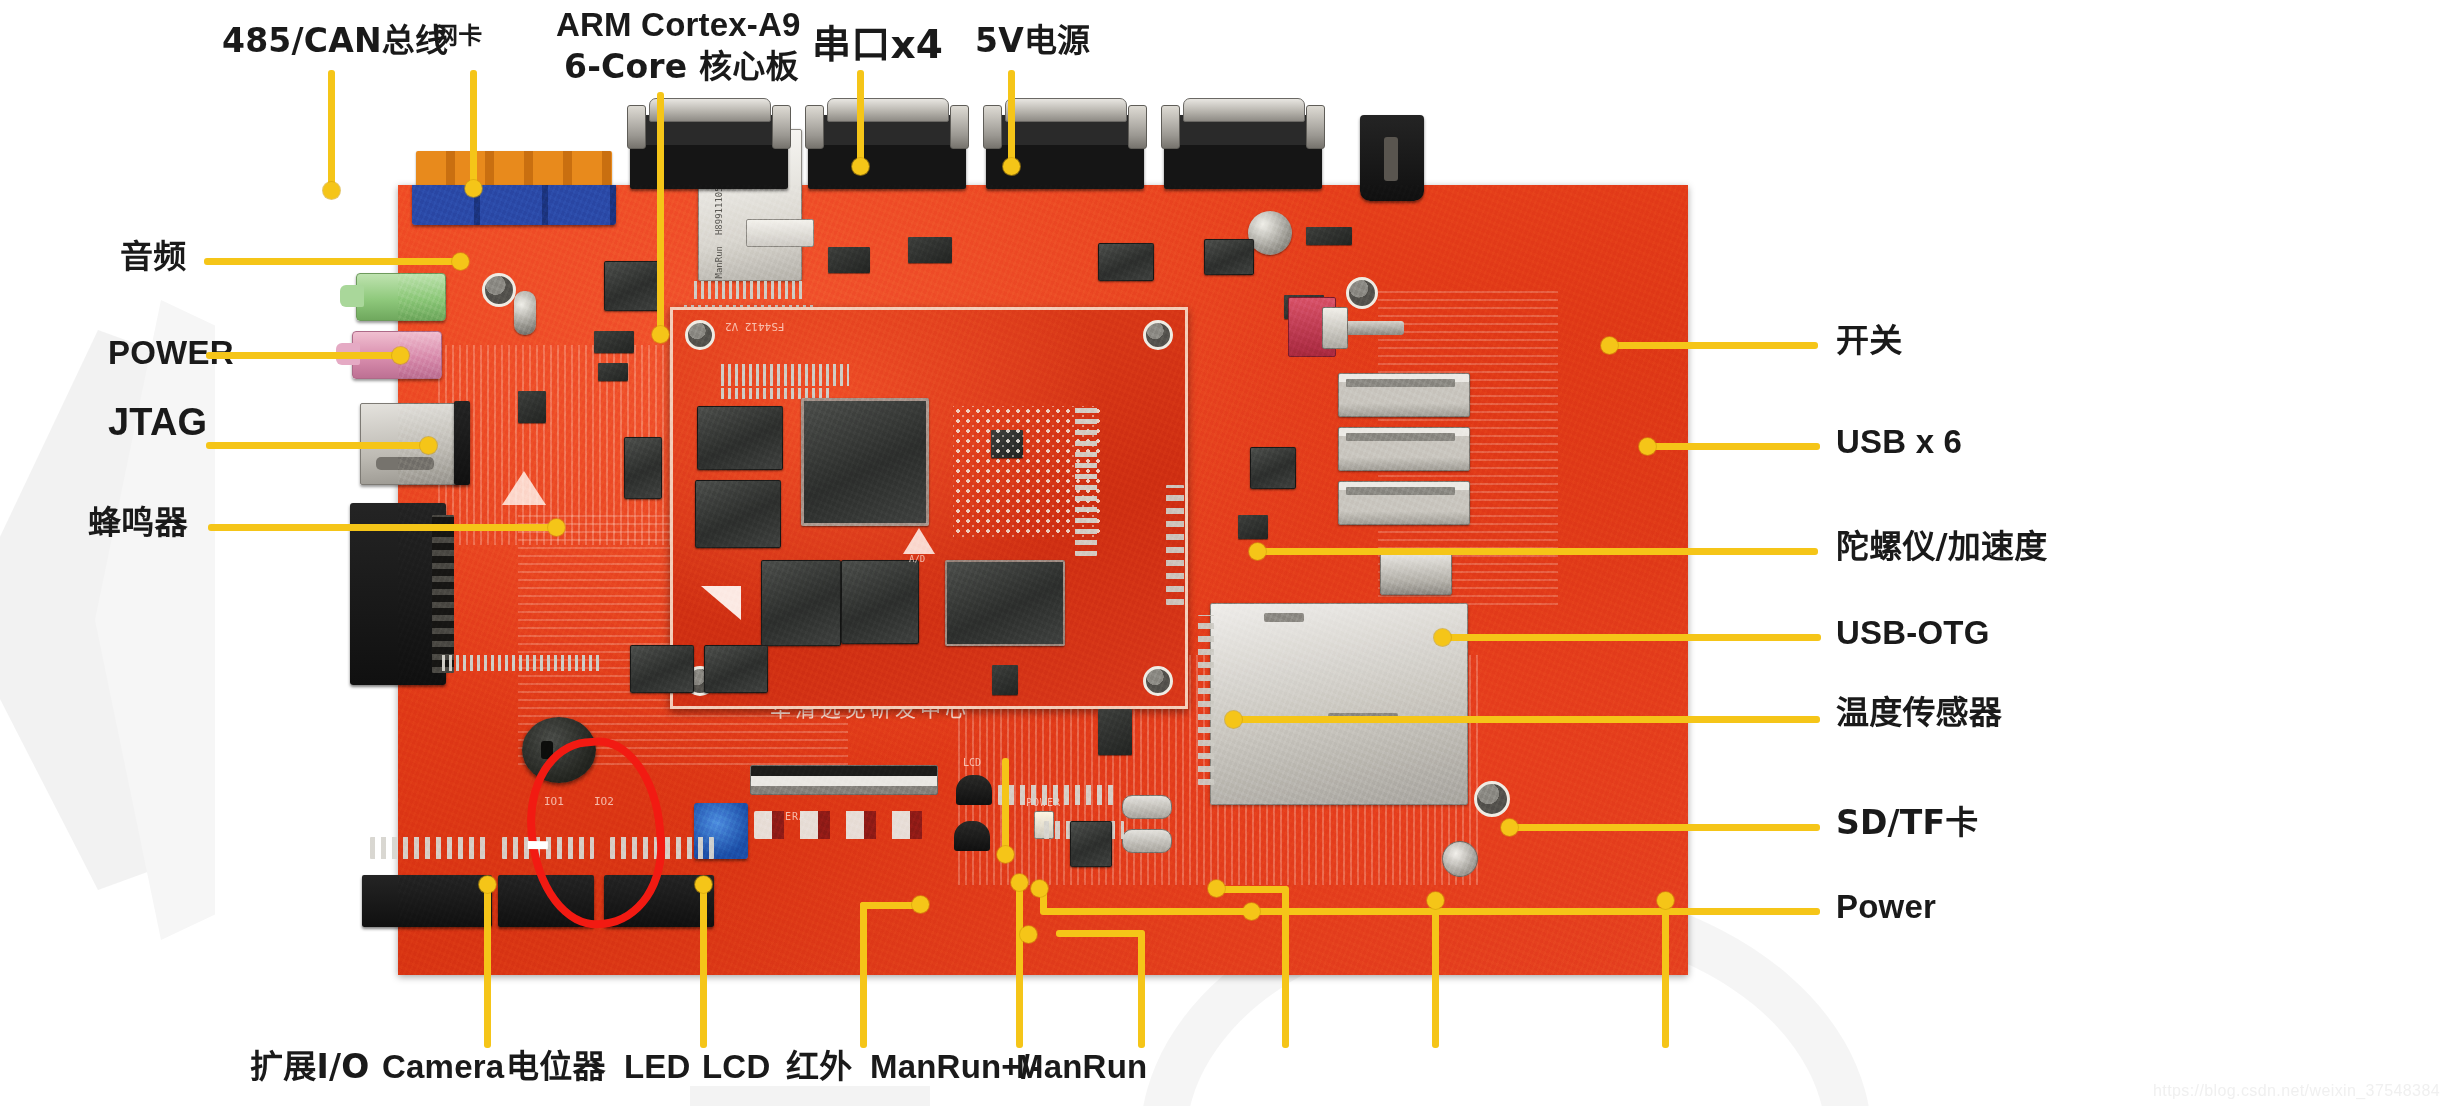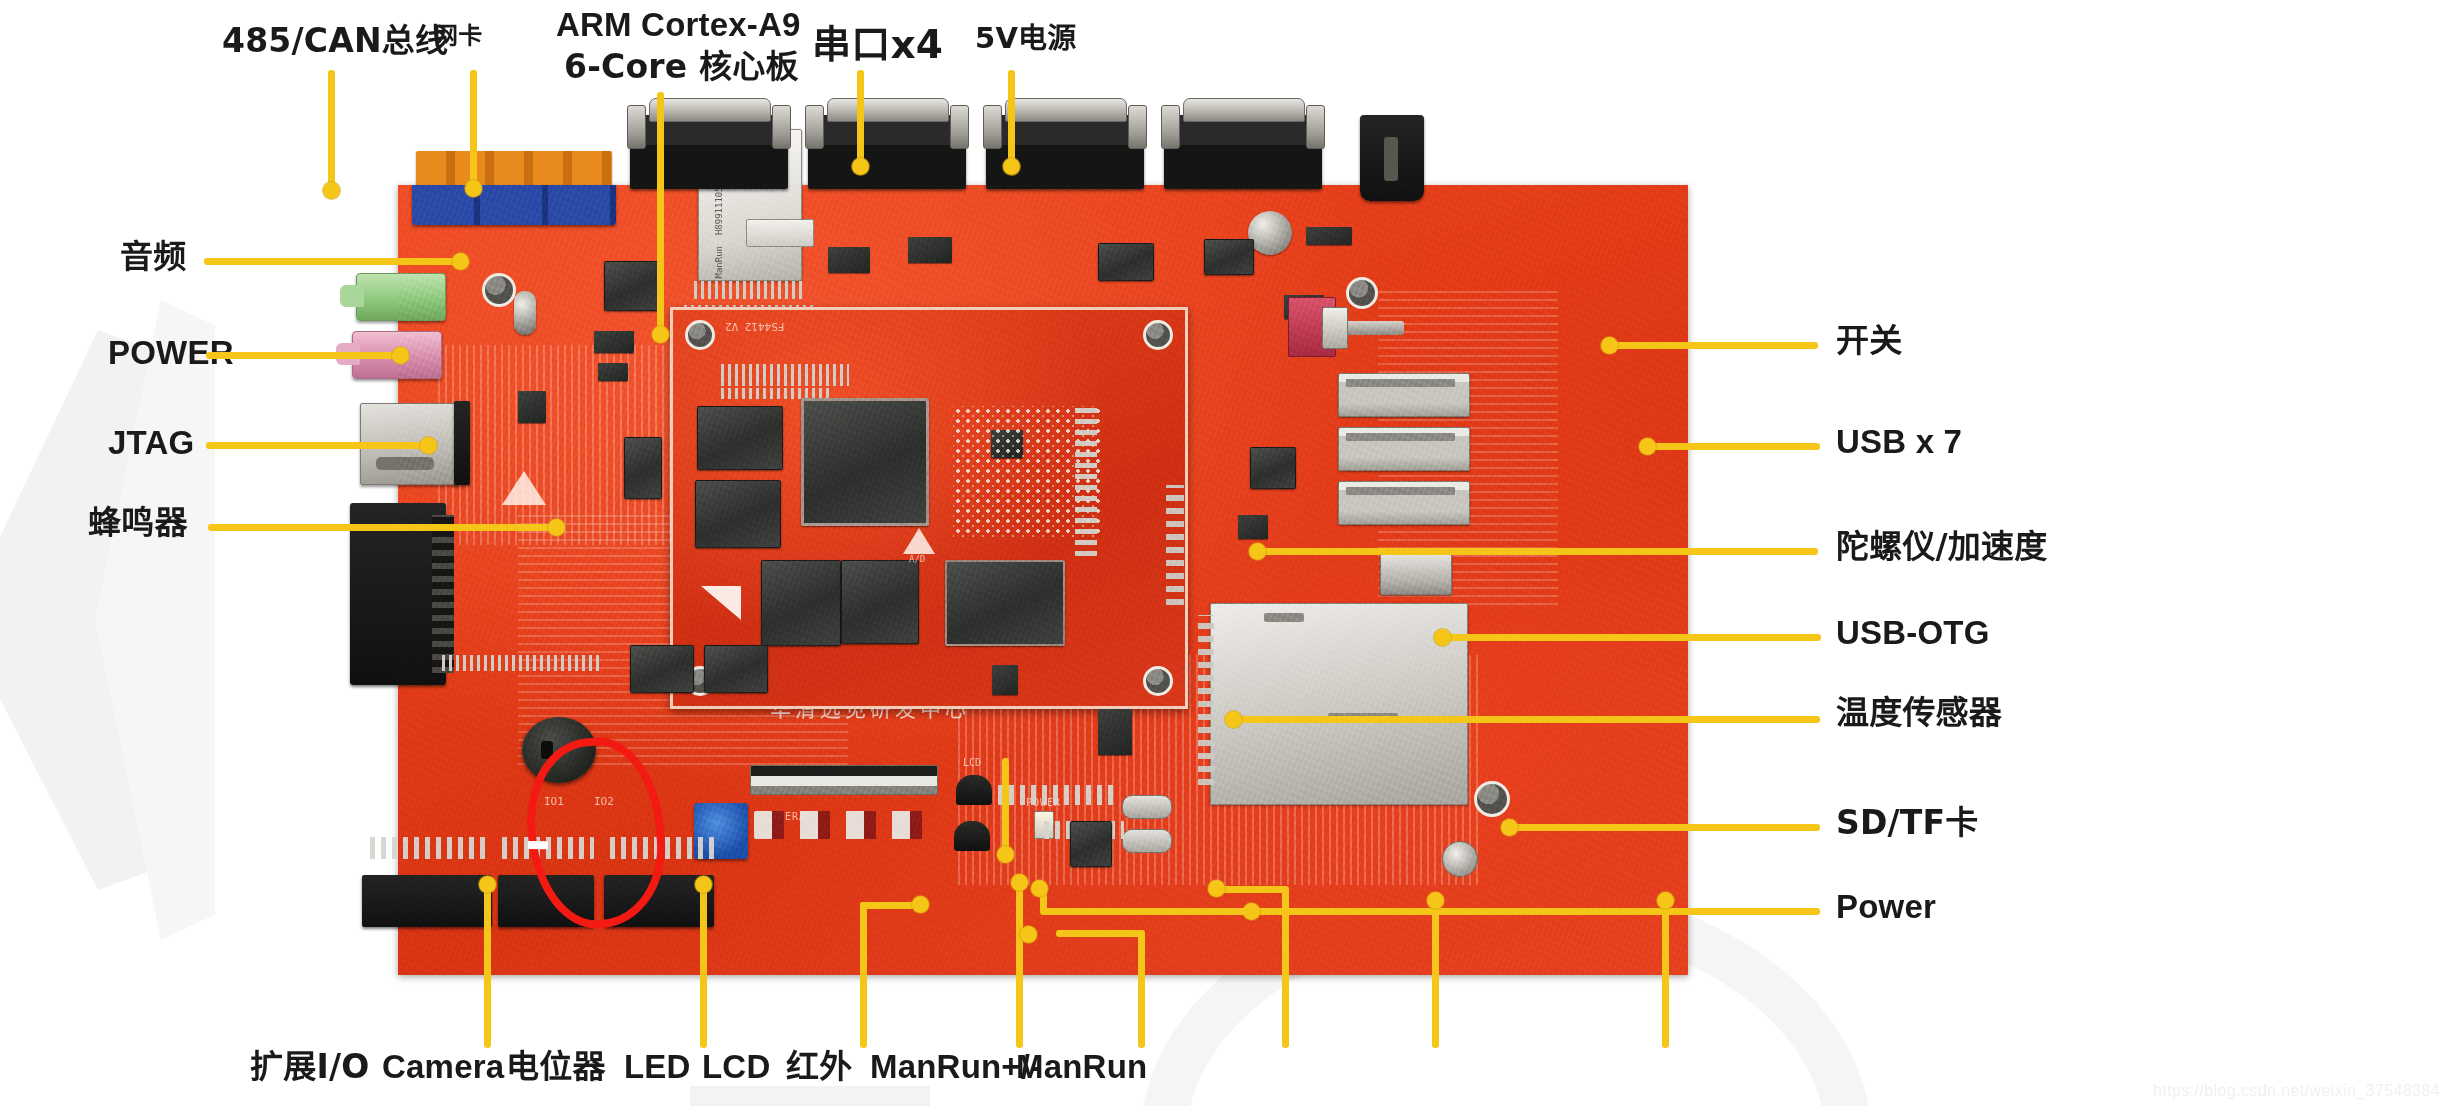--- a/index.html
+++ b/index.html
@@ -433,49 +433,49 @@
 
   <div class="lbl" style="left:556px;top:6px;font-size:33px;">ARM Cortex-A9</div>
   <div class="lbl cn" style="left:564px;top:48px;font-size:33px;">6-Core 核心板</div>
   <div class="lead lead-v" style="left:657px;top:92px;height:244px;"></div>
   <div class="dot" style="left:652px;top:326px;"></div>
 
   <div class="lbl cn" style="left:812px;top:22px;font-size:39px;">串口x4</div>
   <div class="lead lead-v" style="left:857px;top:70px;height:98px;"></div>
   <div class="dot" style="left:852px;top:158px;"></div>
 
-  <div class="lbl cn" style="left:975px;top:22px;font-size:29px;">5V电源</div>
+  <div class="lbl cn" style="left:975px;top:22px;font-size:33px;">5V电源</div>
   <div class="lead lead-v" style="left:1008px;top:70px;height:98px;"></div>
   <div class="dot" style="left:1003px;top:158px;"></div>
 
   <div class="lbl cn" style="left:120px;top:238px;font-size:33px;">音频</div>
   <div class="lead lead-h" style="left:204px;top:258px;width:258px;"></div>
   <div class="dot" style="left:452px;top:253px;"></div>
 
   <div class="lbl" style="left:108px;top:334px;font-size:33px;">POWER</div>
   <div class="lead lead-h" style="left:206px;top:352px;width:196px;"></div>
   <div class="dot" style="left:392px;top:347px;"></div>
 
-  <div class="lbl" style="left:108px;top:424px;font-size:33px;">JTAG</div>
+  <div class="lbl" style="left:108px;top:400px;font-size:38px;">JTAG</div>
   <div class="lead lead-h" style="left:206px;top:442px;width:224px;"></div>
   <div class="dot" style="left:420px;top:437px;"></div>
 
   <div class="lbl cn" style="left:88px;top:504px;font-size:33px;">蜂鸣器</div>
   <div class="lead lead-h" style="left:208px;top:524px;width:352px;"></div>
   <div class="dot" style="left:548px;top:519px;"></div>
 
   <div class="redring" style="left:528px;top:738px;width:136px;height:190px;"></div>
 
   <div class="lead lead-h" style="left:1610px;top:342px;width:208px;"></div>
   <div class="dot" style="left:1601px;top:337px;"></div>
   <div class="lbl cn" style="left:1836px;top:322px;font-size:33px;">开关</div>
 
   <div class="lead lead-h" style="left:1648px;top:443px;width:172px;"></div>
   <div class="dot" style="left:1639px;top:438px;"></div>
-  <div class="lbl" style="left:1836px;top:423px;font-size:33px;">USB x 7</div>
+  <div class="lbl" style="left:1836px;top:423px;font-size:33px;">USB x 6</div>
 
   <div class="lead lead-h" style="left:1258px;top:548px;width:560px;"></div>
   <div class="dot" style="left:1249px;top:543px;"></div>
   <div class="lbl cn" style="left:1836px;top:528px;font-size:33px;">陀螺仪/加速度</div>
 
   <div class="lead lead-h" style="left:1443px;top:634px;width:378px;"></div>
   <div class="dot" style="left:1434px;top:629px;"></div>
   <div class="lbl" style="left:1836px;top:614px;font-size:33px;">USB-OTG</div>
 
   <div class="lead lead-h" style="left:1234px;top:716px;width:586px;"></div>

